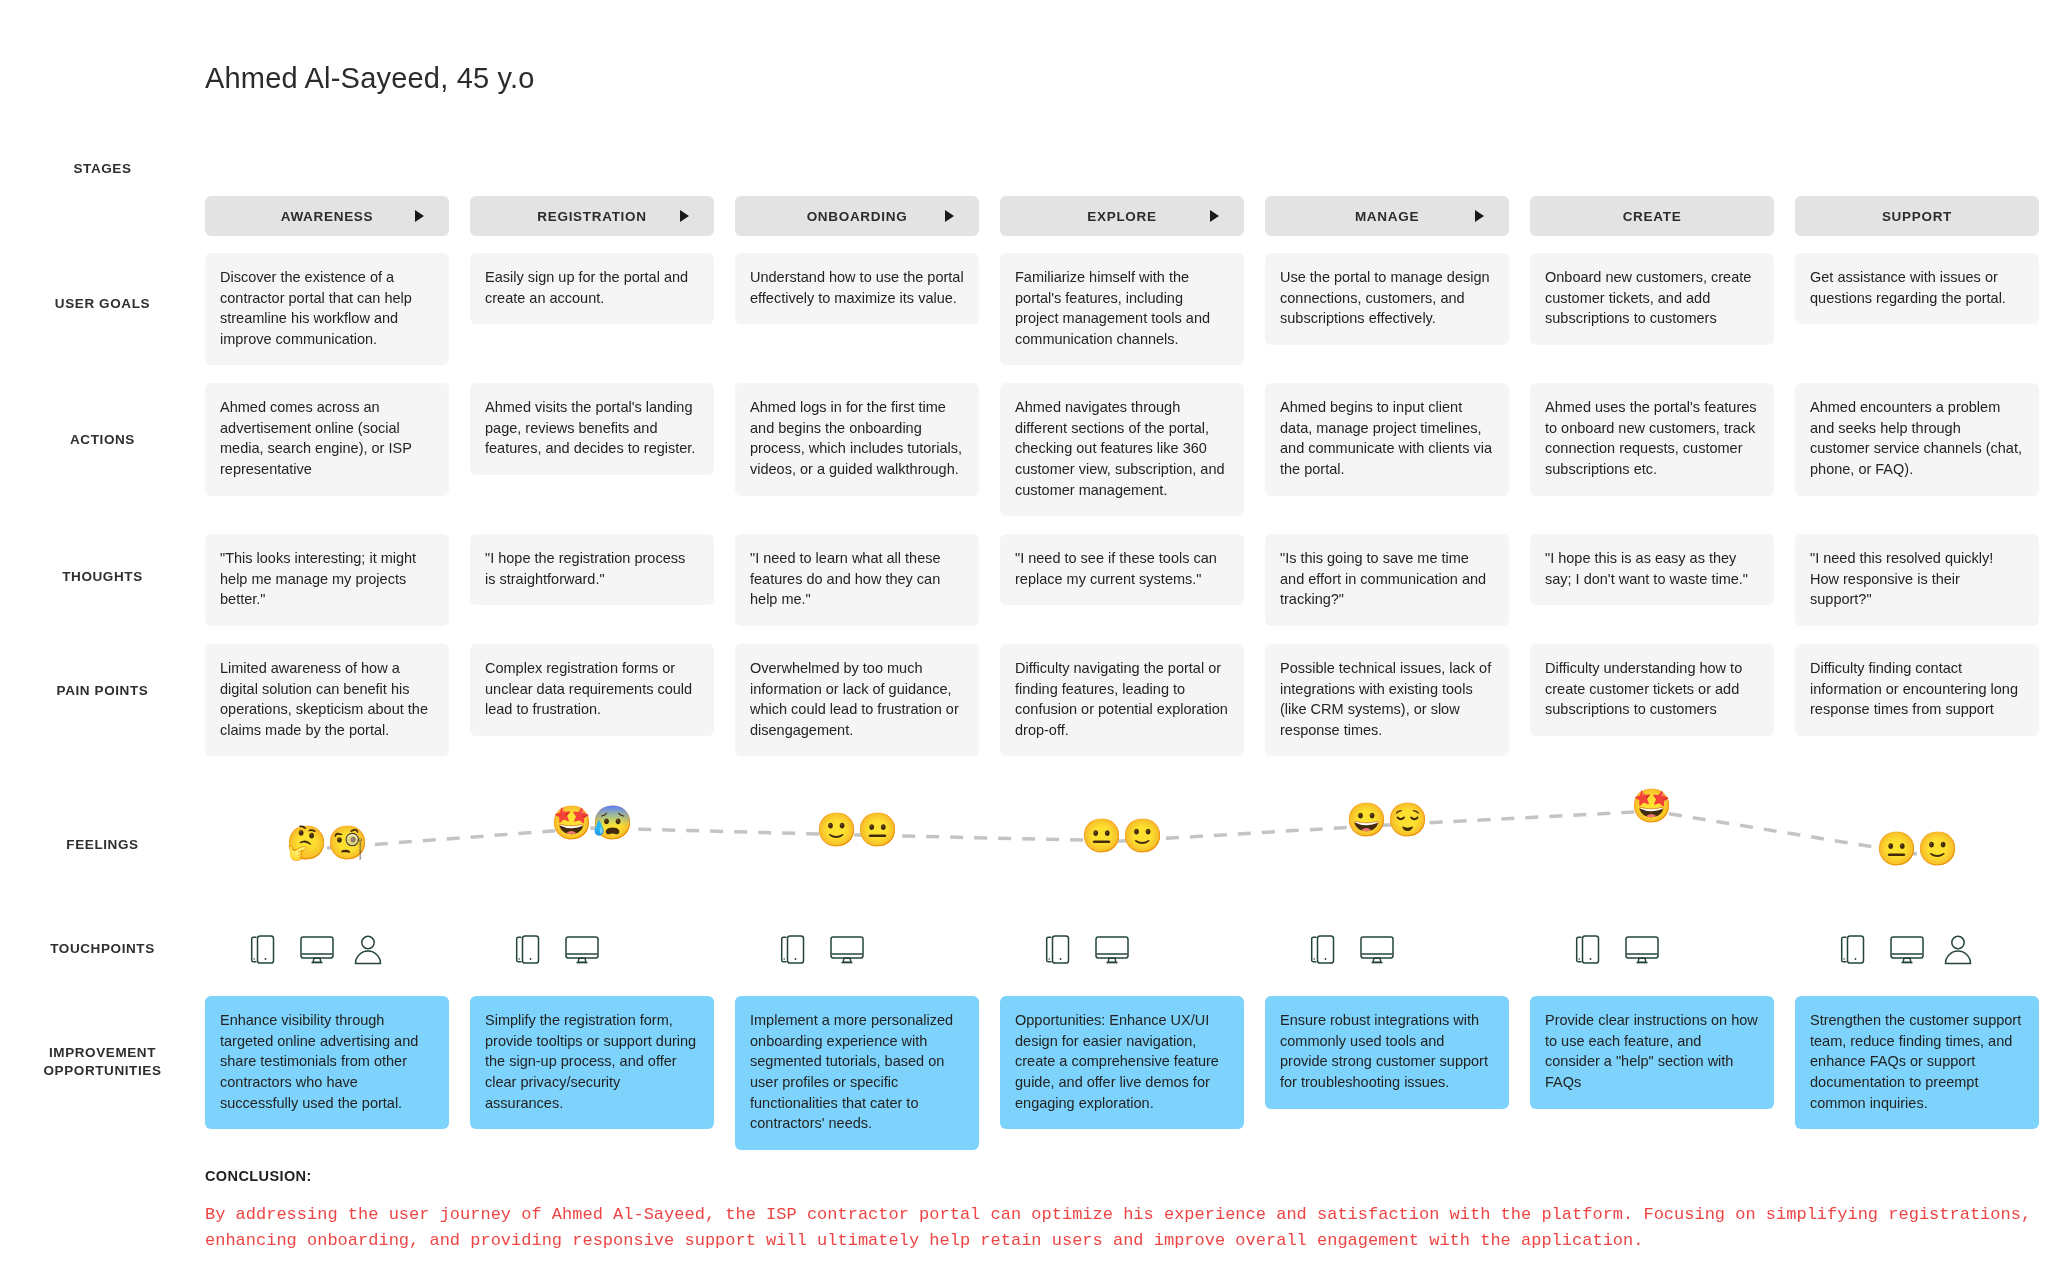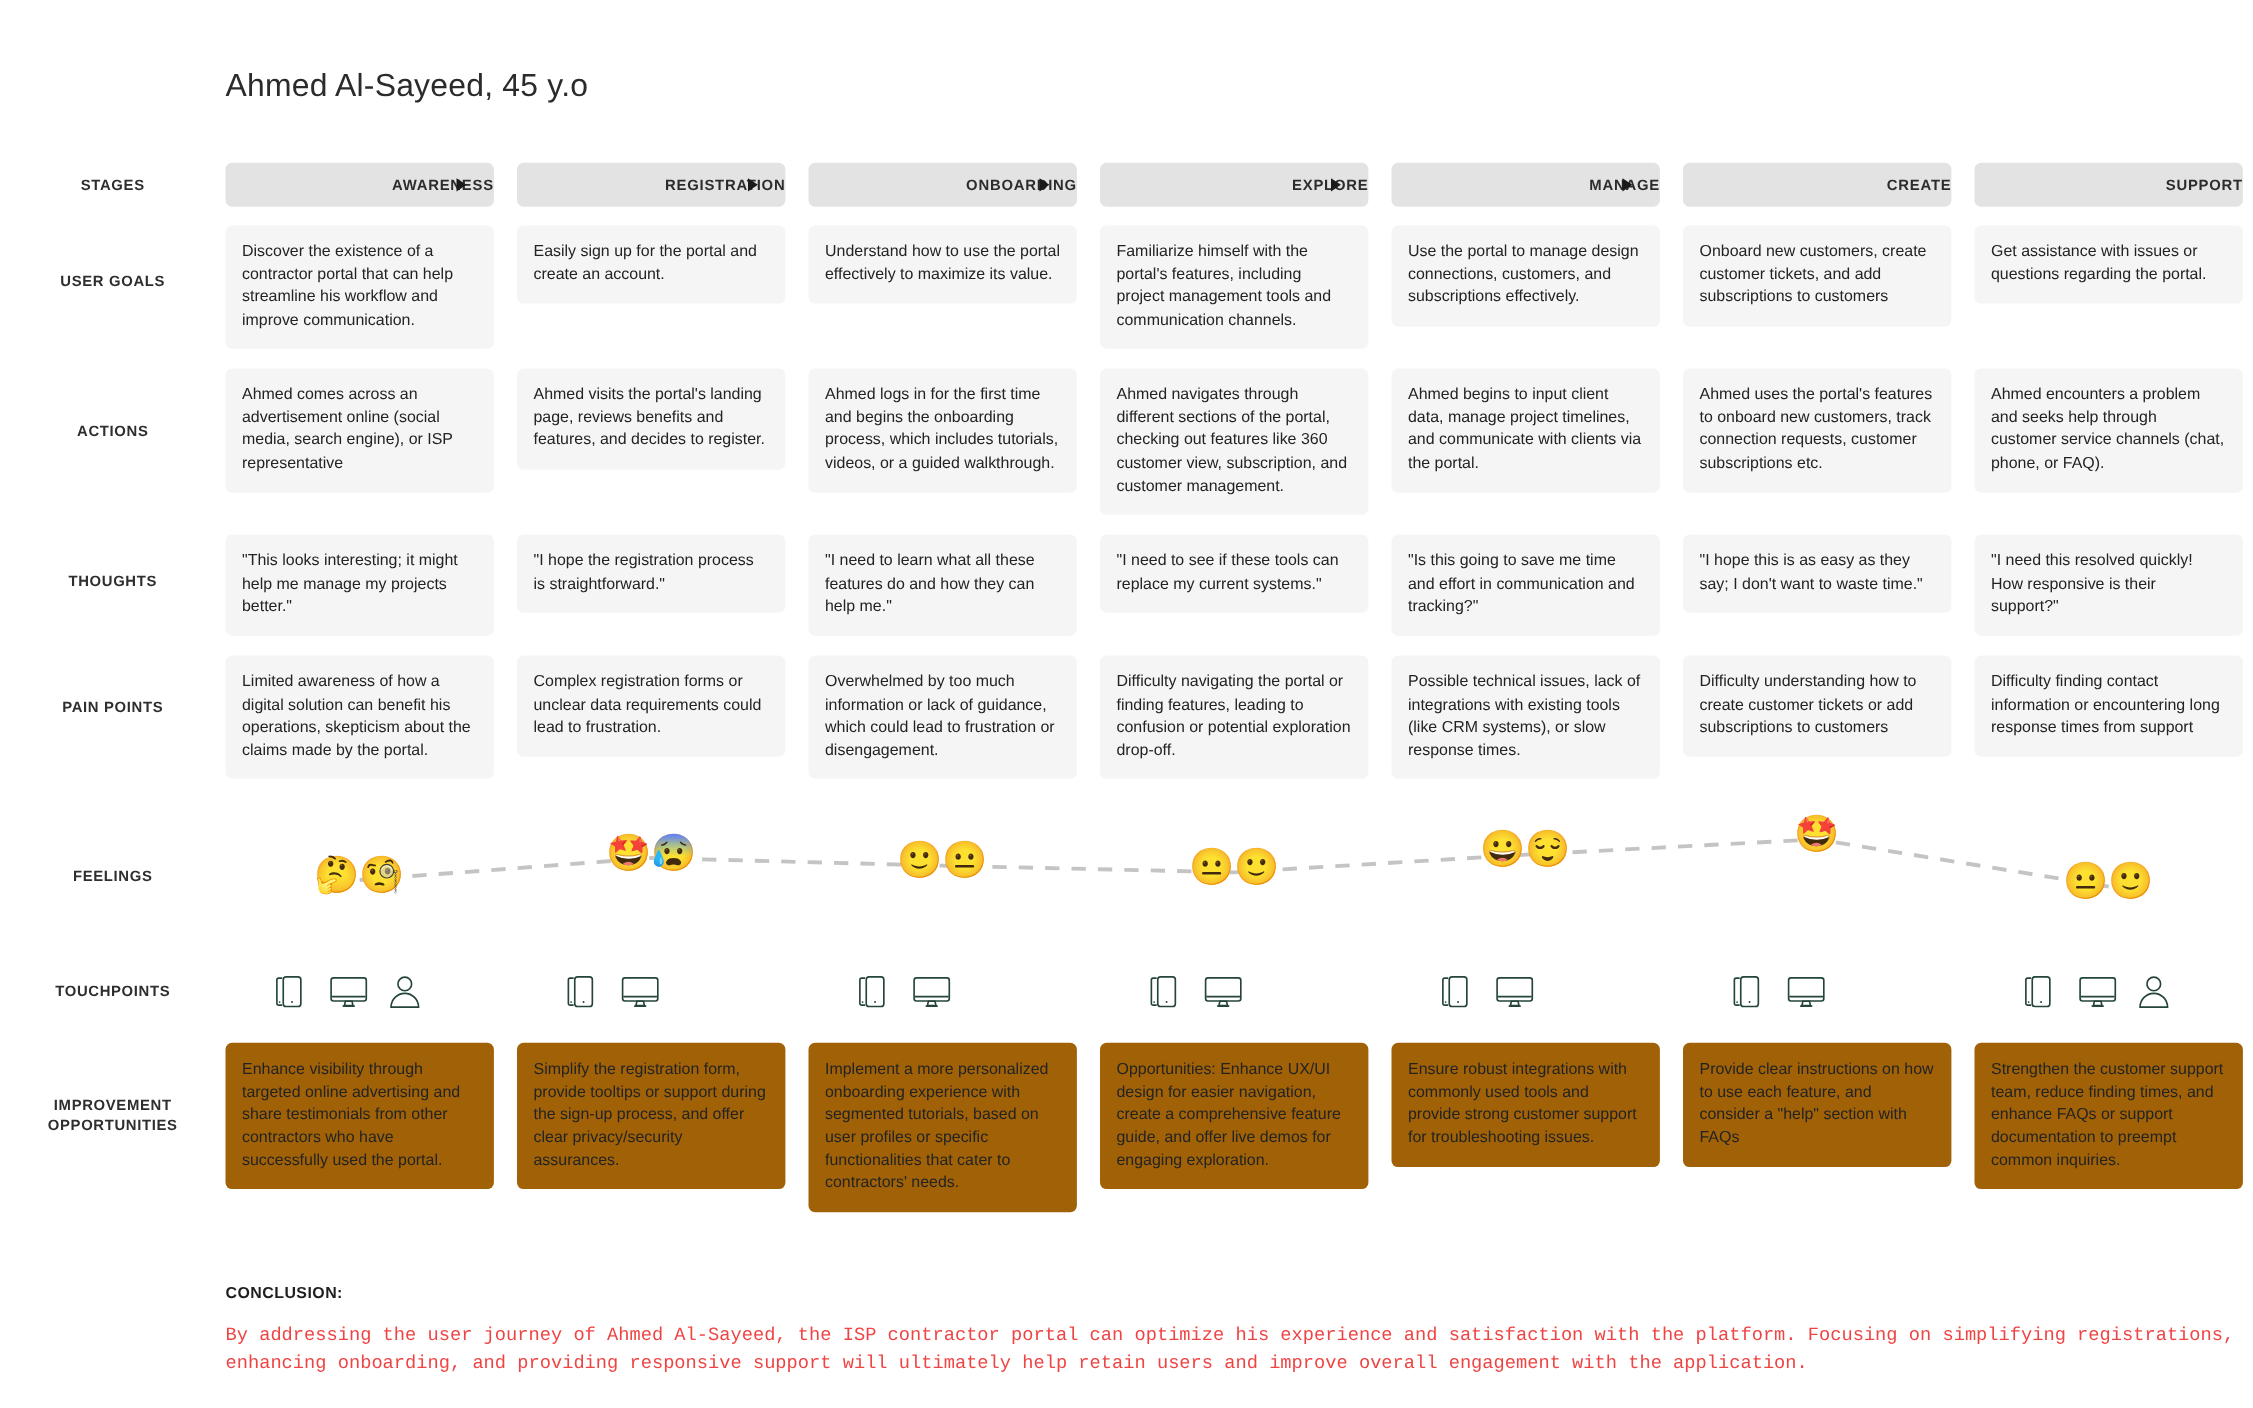--- a/index.html
+++ b/index.html
@@ -45,23 +45,24 @@
   .cells { display: flex; flex: 1; gap: 0; }
   .cellwrap { width: 265px; flex: 0 0 265px; padding-right: 0; }
 
   
   .stage-head {
     height: 40px;
     background: #e3e3e3;
     border-radius: 6px;
     display: flex;
     align-items: center;
-    justify-content: flex-end;
+    justify-content: center;
     position: relative;
     width: 244px;
+    margin-top: 48px;
   }
   .stage-head .lbl {
     font-size: 13.5px;
     font-weight: bold;
     letter-spacing: 0.7px;
     color: #2c2c2c;
   }
   .stage-head .arrow {
     position: absolute;
     right: 25px;
@@ -74,21 +75,21 @@
   
   .card {
     width: 244px;
     background: #f5f5f5;
     border-radius: 6px;
     padding: 14px 15px 16px 15px;
     font-size: 14.5px;
     line-height: 1.42;
     color: #232323;
   }
-  .card.green { background: #a16207; }
+  .card.green { background: #7dd3fc; }
 
   .row-goals .cells, .row-actions .cells, .row-thoughts .cells,
   .row-pain .cells, .row-improve .cells { align-items: flex-start; }
 
   
   .feelings-area {
     position: relative;
     flex: 1;
     height: 118px;
   }

